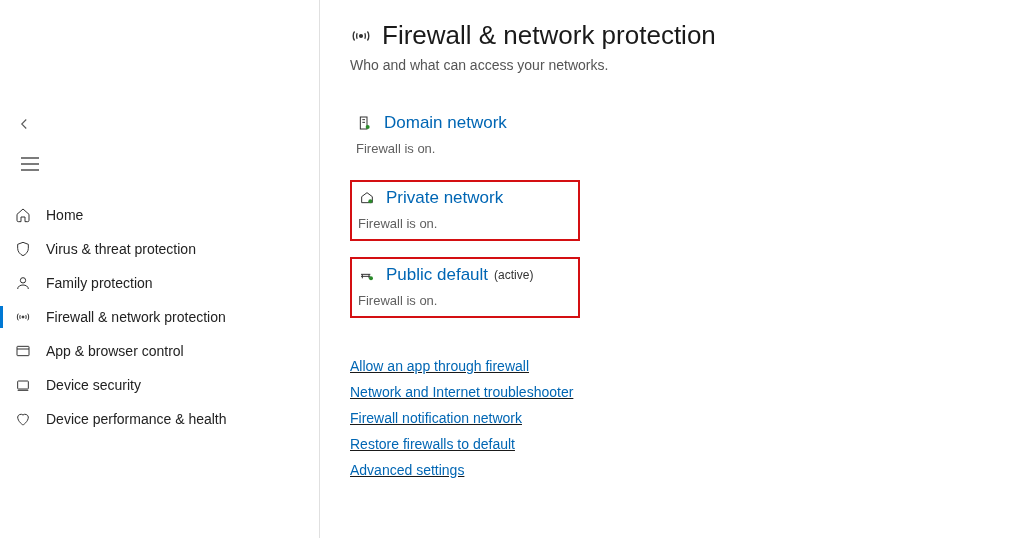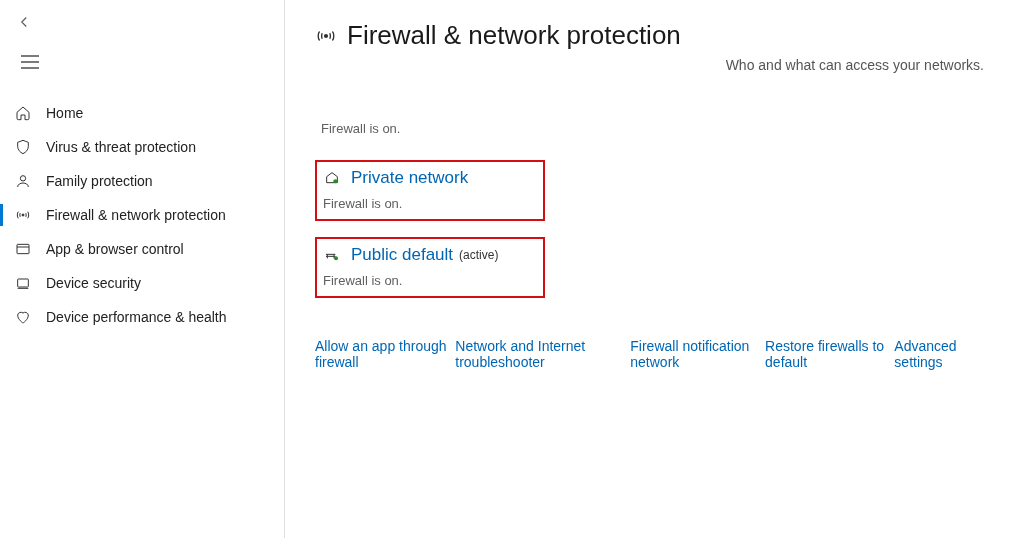--- a/index.html
+++ b/index.html
@@ -10,26 +10,27 @@
     color: #1a1a1a;
     width: 1024px;
     height: 538px;
     overflow: hidden;
   }
   .app {
     display: flex;
     height: 100%;
   }
   .sidebar {
-    width: 285px;
+    width: 320px;
     background: #ffffff;
     border-right: 1px solid #e0e0e0;
     display: flex;
     flex-direction: column;
     padding-top: 4px;
+    justify-content: center;
   }
   .sidebar-top {
     padding: 2px 8px 4px 8px;
   }
   .back-btn {
     width: 32px; height: 32px;
     display: flex; align-items: center; justify-content: center;
     color: #5a5a5a;
   }
   .hamburger {
@@ -86,21 +87,20 @@
   }
   .page-title {
     font-size: 26px;
     font-weight: 500;
     color: #1a1a1a;
   }
   .page-subtitle {
     font-size: 14px;
     color: #555;
     margin-top: 6px;
-    text-align: right;
   }
 
   .network-block {
     margin-top: 34px;
     padding: 6px 8px 8px 4px;
     width: 230px;
   }
   .network-block.highlight {
     border: 2.5px solid #d40f12;
     margin-top: 16px;
@@ -129,21 +129,22 @@
   .net-status {
     font-size: 13px;
     color: #606060;
     margin-top: 8px;
     margin-left: 2px;
   }
 
   .links {
     margin-top: 40px;
     display: flex;
-    flex-direction: row;
+    flex-direction: column;
+    text-decoration: underline;
   }
   .links a {
     color: #0066b4;
     font-size: 14px;
     text-decoration: none;
     margin-bottom: 10px;
     cursor: pointer;
   }
 
   svg { display: block; }
@@ -238,20 +239,31 @@
         <svg width="22" height="22" viewBox="0 0 24 24" fill="none" stroke="currentColor" stroke-width="1.5">
             <path d="M5 7c-2 2-2 8 0 10M19 7c2 2 2 8 0 10M8 9c-1 1-1 5 0 6M16 9c1 1 1 5 0 6"></path>
             <circle cx="12" cy="12" r="1.5" fill="currentColor"></circle>
           </svg>
       </span>
       <span class="page-title">Firewall &amp; network protection</span>
     </div>
     <div class="page-subtitle">Who and what can access your networks.</div>
 
     <div class="network-block">
+      <div class="net-title-row">
+        <span class="net-icon">
+          <svg width="16" height="16" viewBox="0 0 24 24" fill="none" stroke="currentColor" stroke-width="1.5">
+              <rect x="5" y="3" width="10" height="18"></rect>
+              <line x1="8" y1="7" x2="12" y2="7"></line>
+              <line x1="8" y1="11" x2="12" y2="11"></line>
+              <circle cx="16" cy="18" r="3" fill="#2a8a2a" stroke="none"></circle>
+            </svg>
+        </span>
+        <span class="net-title">Domain network</span>
+      </div>
       <div class="net-status">Firewall is on.</div>
     </div>
 
     <div class="network-block highlight">
       <div class="net-title-row">
         <span class="net-icon">
           <svg width="16" height="16" viewBox="0 0 24 24" fill="none" stroke="currentColor" stroke-width="1.5">
               <path d="M4 10l8-6 8 6v9H4z"></path>
               <circle cx="17" cy="17" r="3" fill="#2a8a2a" stroke="none"></circle>
             </svg>

